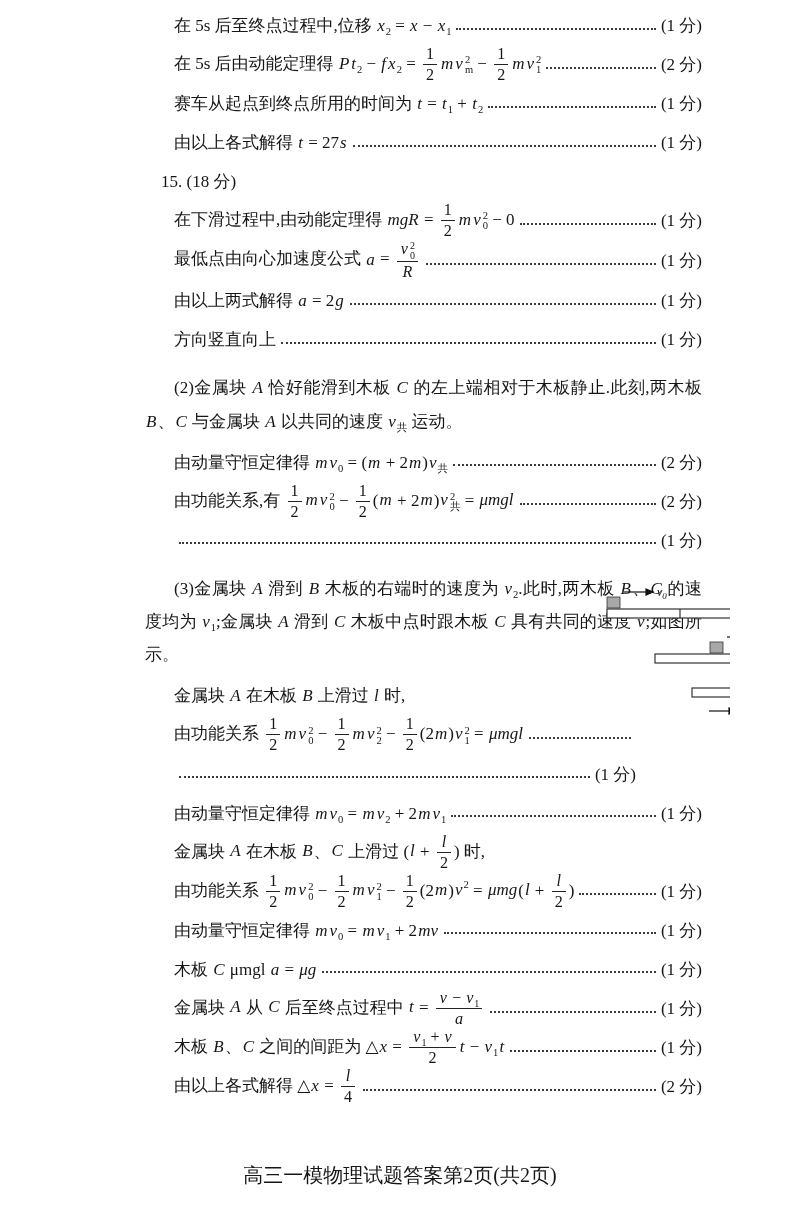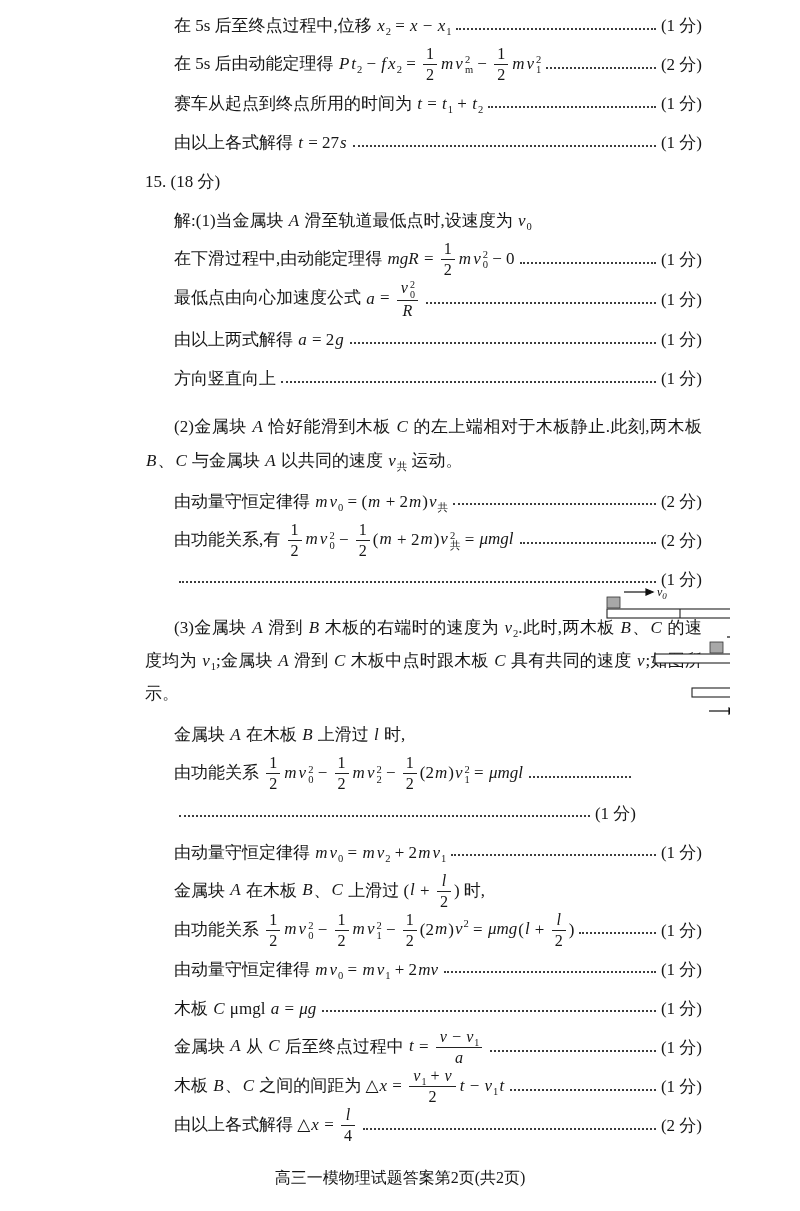--- a/index.html
+++ b/index.html
@@ -18,21 +18,21 @@
     padding-left: 47px;
   }
   .lines { position: relative; }
   .line {
     display: flex;
     align-items: center;
     margin-left: 57px;
     margin-right: 28px;
     min-height: 39px;
   }
-  .line.ind-b { margin-left: 28px; }
+  .line.ind-b { margin-left: 44px; }
   .line.narrow { width: 462px; margin-right: 0; }
   .content { flex: 0 0 auto; white-space: nowrap; }
   .leader {
     flex: 1 1 auto;
     min-width: 10px;
     border-bottom: 2px dotted #3c3c3c;
     margin: 0 5px;
     transform: translateY(3px);
     height: 0;
     align-self: center;
@@ -67,21 +67,21 @@
   }
   .su, .sd { display: block; }
   .diagram { position: absolute; left: 527px; top: 584px; width: 266px; height: 148px; }
   .dlab { font-style: italic; font-size: 12px; font-family: "Liberation Serif", serif; fill: #111; }
   .dsub { font-size: 9px; }
   .footer {
     position: absolute;
     left: 0; right: 0;
     bottom: 22px;
     text-align: center;
-    font-size: 16px;
+    font-size: 20px;
     color: #161616;
   }
 </style>
 </head>
 <body>
 
 <div class="page">
 
   <div class="lines">
       <div class="line">
@@ -99,23 +99,20 @@
         <span class="leader"></span>
         <span class="score">(1 分)</span>
       </div>
       <div class="line">
         <span class="content"><span>由以上各式解得 </span><span class="mi">t</span><span> = 27</span><span class="mi">s</span></span>
         <span class="leader"></span>
         <span class="score">(1 分)</span>
       </div>
       <div class="line ind-b">
         <span class="content"><span>15. (18 分)</span></span>
-      </div>
-      <div class="line">
-        <span class="content"><span>解:(1)当金属块 </span><span class="mi">A</span><span> 滑至轨道最低点时,设速度为 </span><span><span class="mi">v</span><sub>0</sub></span></span>
       </div>
       <div class="line">
         <span class="content"><span>在下滑过程中,由动能定理得 </span><span class="mi">mgR</span><span> = </span><span class="frac"><span class="fn"><span>1</span></span><span class="fd"><span>2</span></span></span><span class="mi">m</span><span><span class="mi">v</span><span class="stack"><span class="su">2</span><span class="sd">0</span></span></span><span> − 0</span></span>
         <span class="leader"></span>
         <span class="score">(1 分)</span>
       </div>
       <div class="line">
         <span class="content"><span>最低点由向心加速度公式 </span><span class="mi">a</span><span> = </span><span class="frac"><span class="fn"><span><span class="mi">v</span><span class="stack"><span class="su">2</span><span class="sd">0</span></span></span></span><span class="fd"><span class="mi">R</span></span></span></span>
         <span class="leader"></span>
         <span class="score">(1 分)</span>

